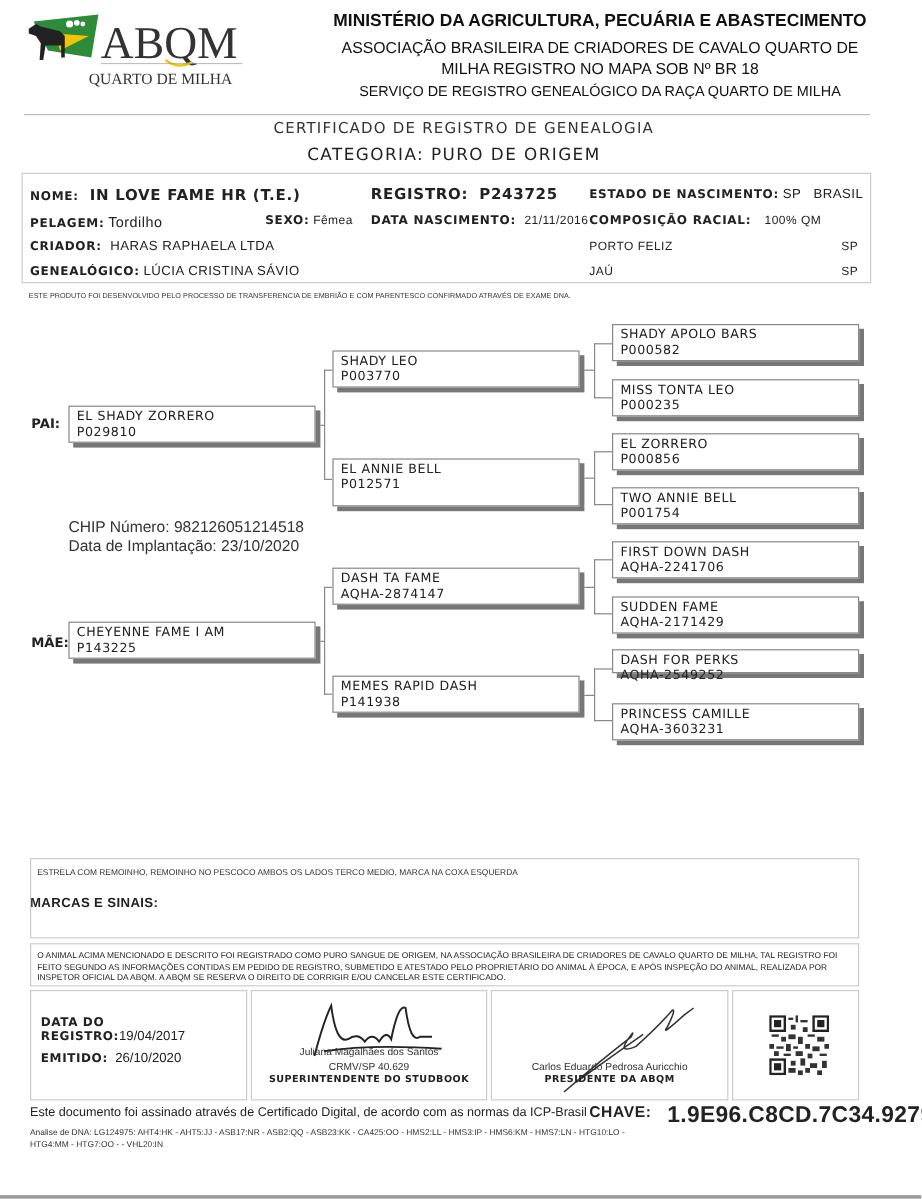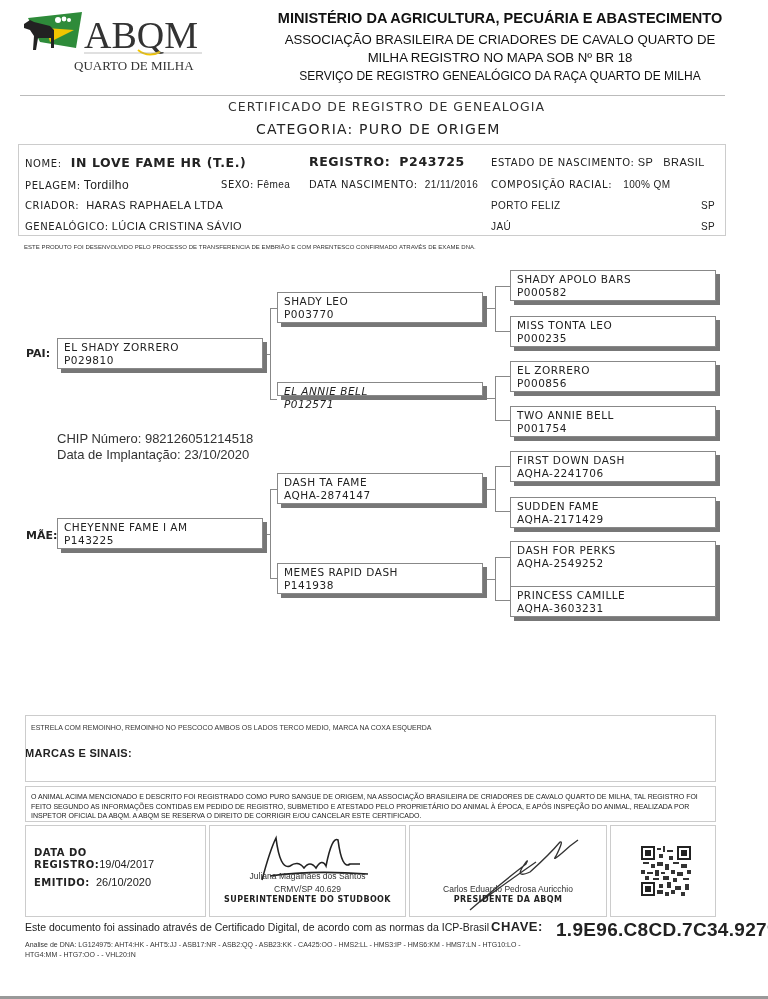--- a/index.html
+++ b/index.html
@@ -14,21 +14,21 @@
   .hdr2 { top: 32px; font-size: 13.2px; }
   .hdr3 { top: 50px; font-size: 13.2px; }
   .hdr4 { top: 69px; font-size: 12px; }
   .hdr-rule { left: 20px; top: 95px; width: 705px; height: 1px; background: #bbb; }
   .cert-title { left: 228px; top: 99px; font-size: 12.5px; letter-spacing: 1px; color: #333; font-family: "DejaVu Sans", sans-serif; }
   .cert-cat { left: 256px; top: 121px; font-size: 14px; letter-spacing: 1.2px; color: #222; font-family: "DejaVu Sans", sans-serif; }
 
   
   .info-box { left: 18px; top: 144px; width: 708px; height: 92px; border: 1px solid #ccc; }
   .info { position: absolute; font-size: 11px; white-space: nowrap; color: #222; }
-  .lbl-sm { font-size: 10px; font-weight: normal; letter-spacing: 0.6px; font-family: "DejaVu Sans", sans-serif; }
+  .lbl-sm { font-size: 10px; font-weight: bold; letter-spacing: 0.6px; font-family: "DejaVu Sans", sans-serif; }
   .big { font-size: 12.5px; font-weight: bold; letter-spacing: 0.6px; font-family: "DejaVu Sans", sans-serif; }
   .val { font-size: 11px; letter-spacing: 0.4px; }
   .note { left: 24px; top: 244px; font-size: 6px; color: #333; letter-spacing: 0.05px; }
 
   
   .pbox { position: absolute; background: #fff; border: 1px solid #888; box-shadow: 4px 4px 0 #777; padding: 2px 6px; font-family: "DejaVu Sans", sans-serif; font-size: 10.5px; line-height: 13px; color: #222; letter-spacing: 0.5px; }
   .pbox .nm { display: block; }
   .pbox .rg { display: block; }
   .side-lbl { position: absolute; font-weight: bold; font-size: 11px; font-family: "DejaVu Sans", sans-serif; }
   .conn { position: absolute; border: 1px solid #888; border-right: none; }
@@ -141,21 +141,21 @@
 
 <div class="hl" style="left:267px;top:354px;width:3px;"></div>
 <div class="conn" style="left:270px;top:308px;width:7px;height:92px;"></div>
 <div class="hl" style="left:267px;top:534px;width:3px;"></div>
 <div class="conn" style="left:270px;top:489px;width:7px;height:90px;"></div>
 
 <div class="pbox" style="left:277px;top:292px;width:206px;height:31px;">
   <span class="nm">SHADY LEO</span>
   <span class="rg">P003770</span>
 </div>
-<div class="pbox" style="left:277px;top:382px;width:206px;height:14px;font-style:italic;">
+<div class="pbox" style="left:277px;top:382px;width:206px;height:40px;">
   <span class="nm">EL ANNIE BELL</span>
   <span class="rg">P012571</span>
 </div>
 <div class="pbox" style="left:277px;top:473px;width:206px;height:31px;">
   <span class="nm">DASH TA FAME</span>
   <span class="rg">AQHA-2874147</span>
 </div>
 <div class="pbox" style="left:277px;top:563px;width:206px;height:31px;">
   <span class="nm">MEMES RAPID DASH</span>
   <span class="rg">P141938</span>
@@ -187,21 +187,21 @@
   <span class="rg">P001754</span>
 </div>
 <div class="pbox" style="left:510px;top:451px;width:206px;height:31px;">
   <span class="nm">FIRST DOWN DASH</span>
   <span class="rg">AQHA-2241706</span>
 </div>
 <div class="pbox" style="left:510px;top:497px;width:206px;height:31px;">
   <span class="nm">SUDDEN FAME</span>
   <span class="rg">AQHA-2171429</span>
 </div>
-<div class="pbox" style="left:510px;top:541px;width:206px;height:46px;">
+<div class="pbox" style="left:510px;top:541px;width:206px;height:20px;">
   <span class="nm">DASH FOR PERKS</span>
   <span class="rg">AQHA-2549252</span>
 </div>
 <div class="pbox" style="left:510px;top:586px;width:206px;height:31px;">
   <span class="nm">PRINCESS CAMILLE</span>
   <span class="rg">AQHA-3603231</span>
 </div>
 
 <div class="chip" style="left:57px;top:431px;">CHIP Número: 982126051214518</div>
 <div class="chip" style="left:57px;top:447px;">Data de Implantação: 23/10/2020</div>

